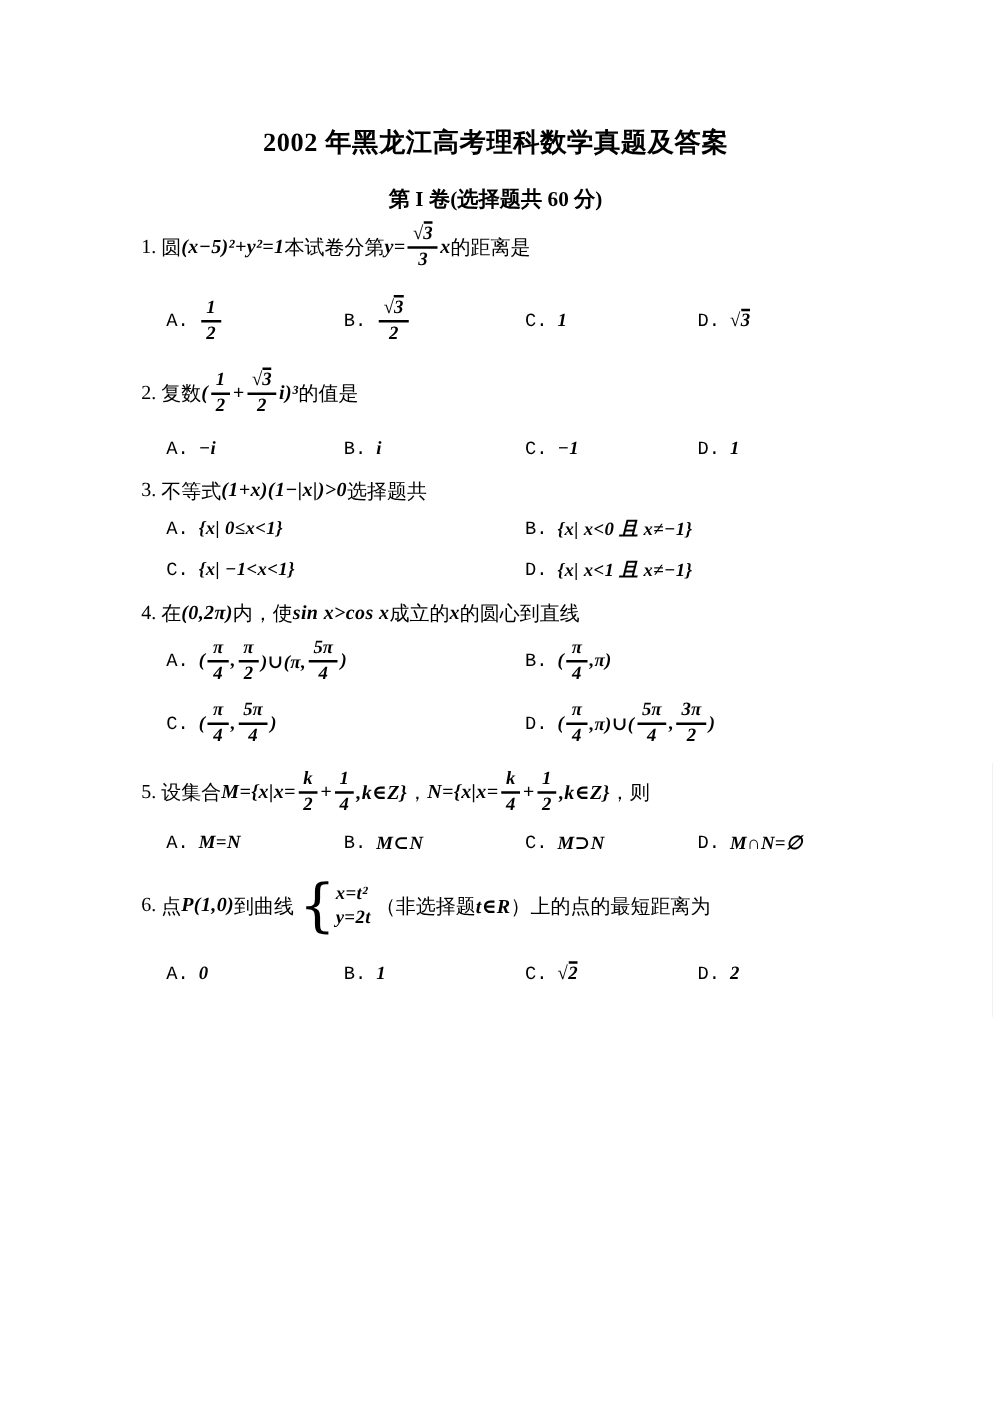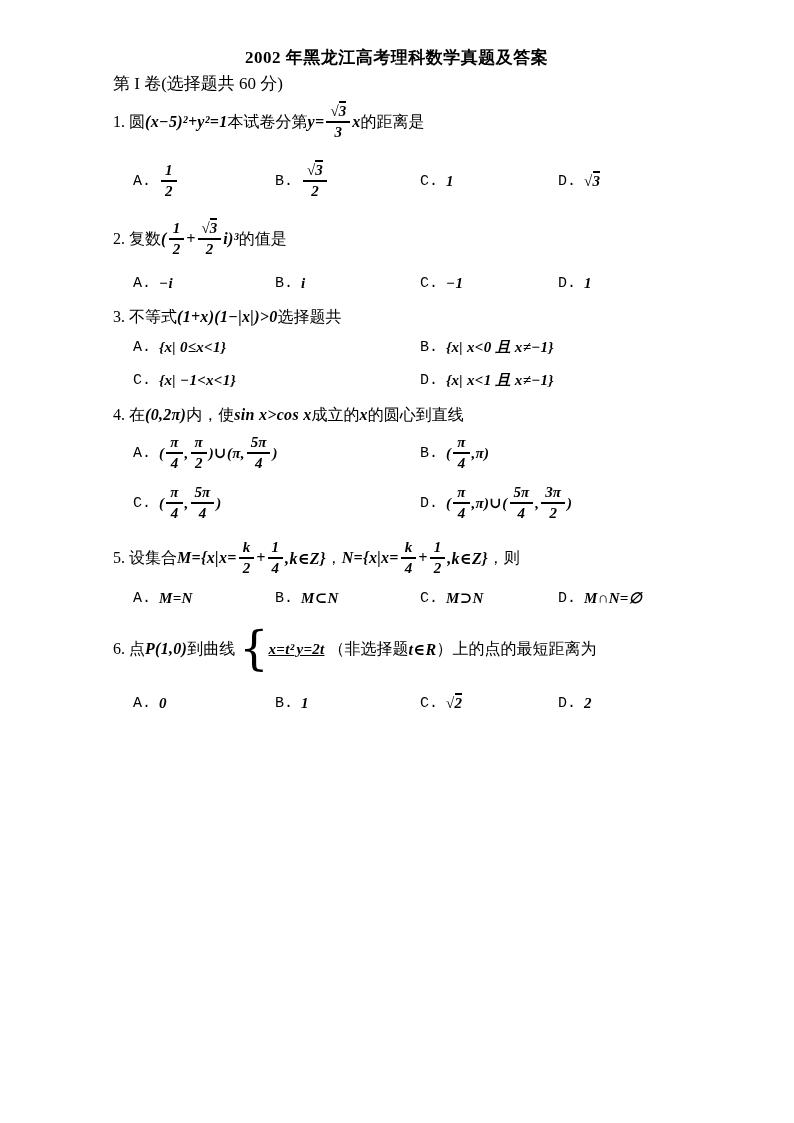--- a/index.html
+++ b/index.html
@@ -4,29 +4,29 @@
 <style>
   html,body { margin:0; padding:0; background:#e8e8e8; }
   .page {
     width:794px; height:1123px; background:#ffffff; color:#000;
     position:relative; overflow:hidden; margin:0 auto;
     font-family:"Liberation Serif","DejaVu Serif",serif;
   }
   .content { position:absolute; left:113px; top:0; width:567px; }
 
   .doc-title {
-    margin-top:44px; text-align:center; font-size:17px; font-weight:bold;
+    margin-top:100px; text-align:center; font-size:21px; font-weight:bold;
     line-height:28px; letter-spacing:0.5px;
   }
   .intro {
     margin-top:52px; font-size:16px; line-height:37px;
     text-indent:2em; text-align:justify;
   }
   .sec-title {
-    text-align:left; font-size:17px; font-weight:normal; line-height:24px;
+    margin-top:20px; text-align:center; font-size:17px; font-weight:bold; line-height:24px;
   }
   .part-header {
     margin-top:30px; font-size:17px; font-weight:bold; line-height:39px; text-align:justify;
   }
 
   .stem { display:flex; align-items:center; flex-wrap:wrap; font-size:16px; }
   .stem .no { margin-right:4px; }
   .t { font-size:16px; }
   .m {
     font-family:"Liberation Serif","DejaVu Serif",serif;
@@ -61,21 +61,21 @@
   .q4-opts { margin-top:4px; row-gap:4px; }
   .q4-opts .opt { min-height:46px; }
   .q5-stem { margin-top:8px; min-height:48px; }
   .q5-opts { margin-top:4px; min-height:24px; }
   .q6-stem { margin-top:8px; min-height:62px; }
   .q6-opts { margin-top:12px; min-height:22px; }
 
   .system { display:inline-flex; align-items:center; margin:0 4px; }
   .brace { font-size:46px; font-weight:normal; font-style:normal; line-height:0.95;
            font-family:"DejaVu Serif",serif; }
-  .sys-col { display:inline-flex; gap:2px;text-decoration:underline; }
+  .sys-col { display:inline-flex; flex-direction:column; gap:2px; }
   .sys-col .m { font-size:15px; }
 </style>
 </head>
 <body>
 
 <div class="page">
   <div class="content">
 
     <div class="doc-title">2002 年黑龙江高考理科数学真题及答案</div>
 

